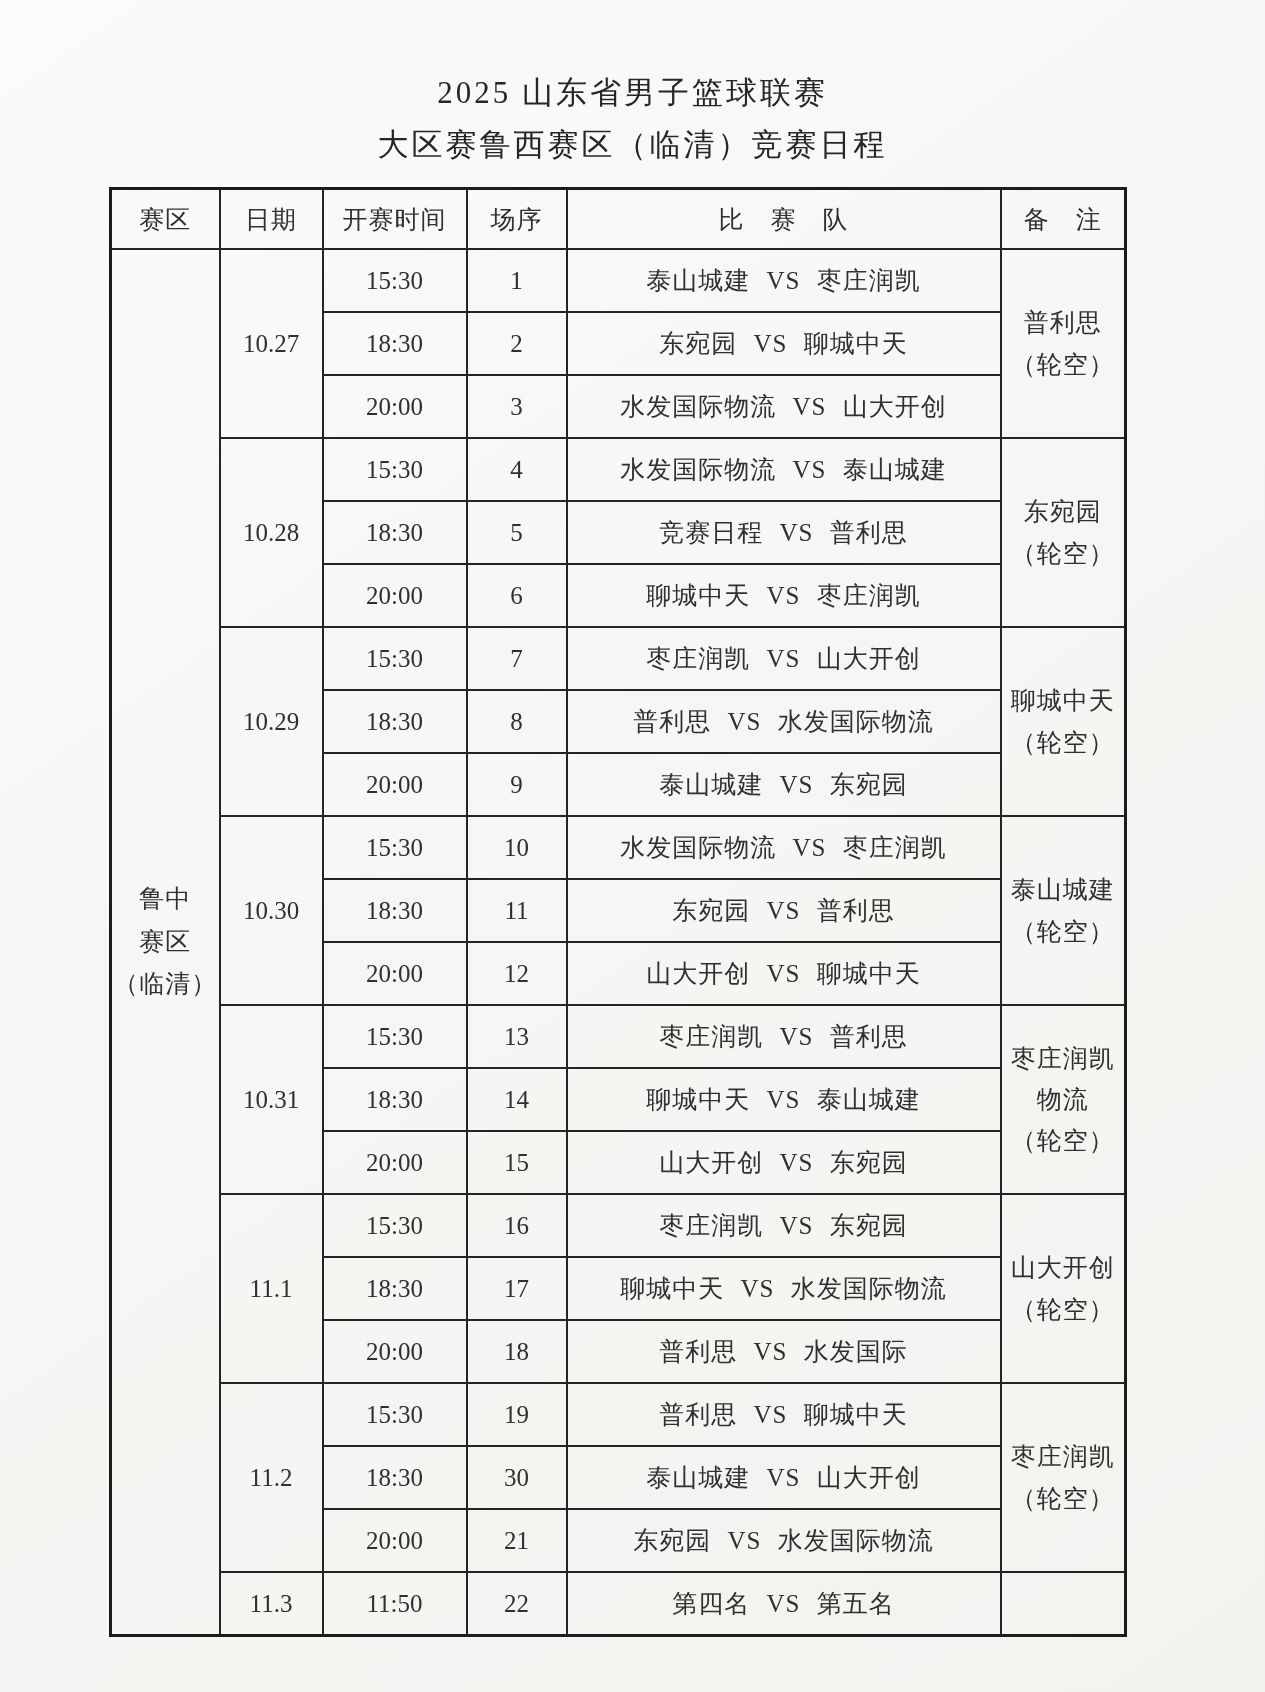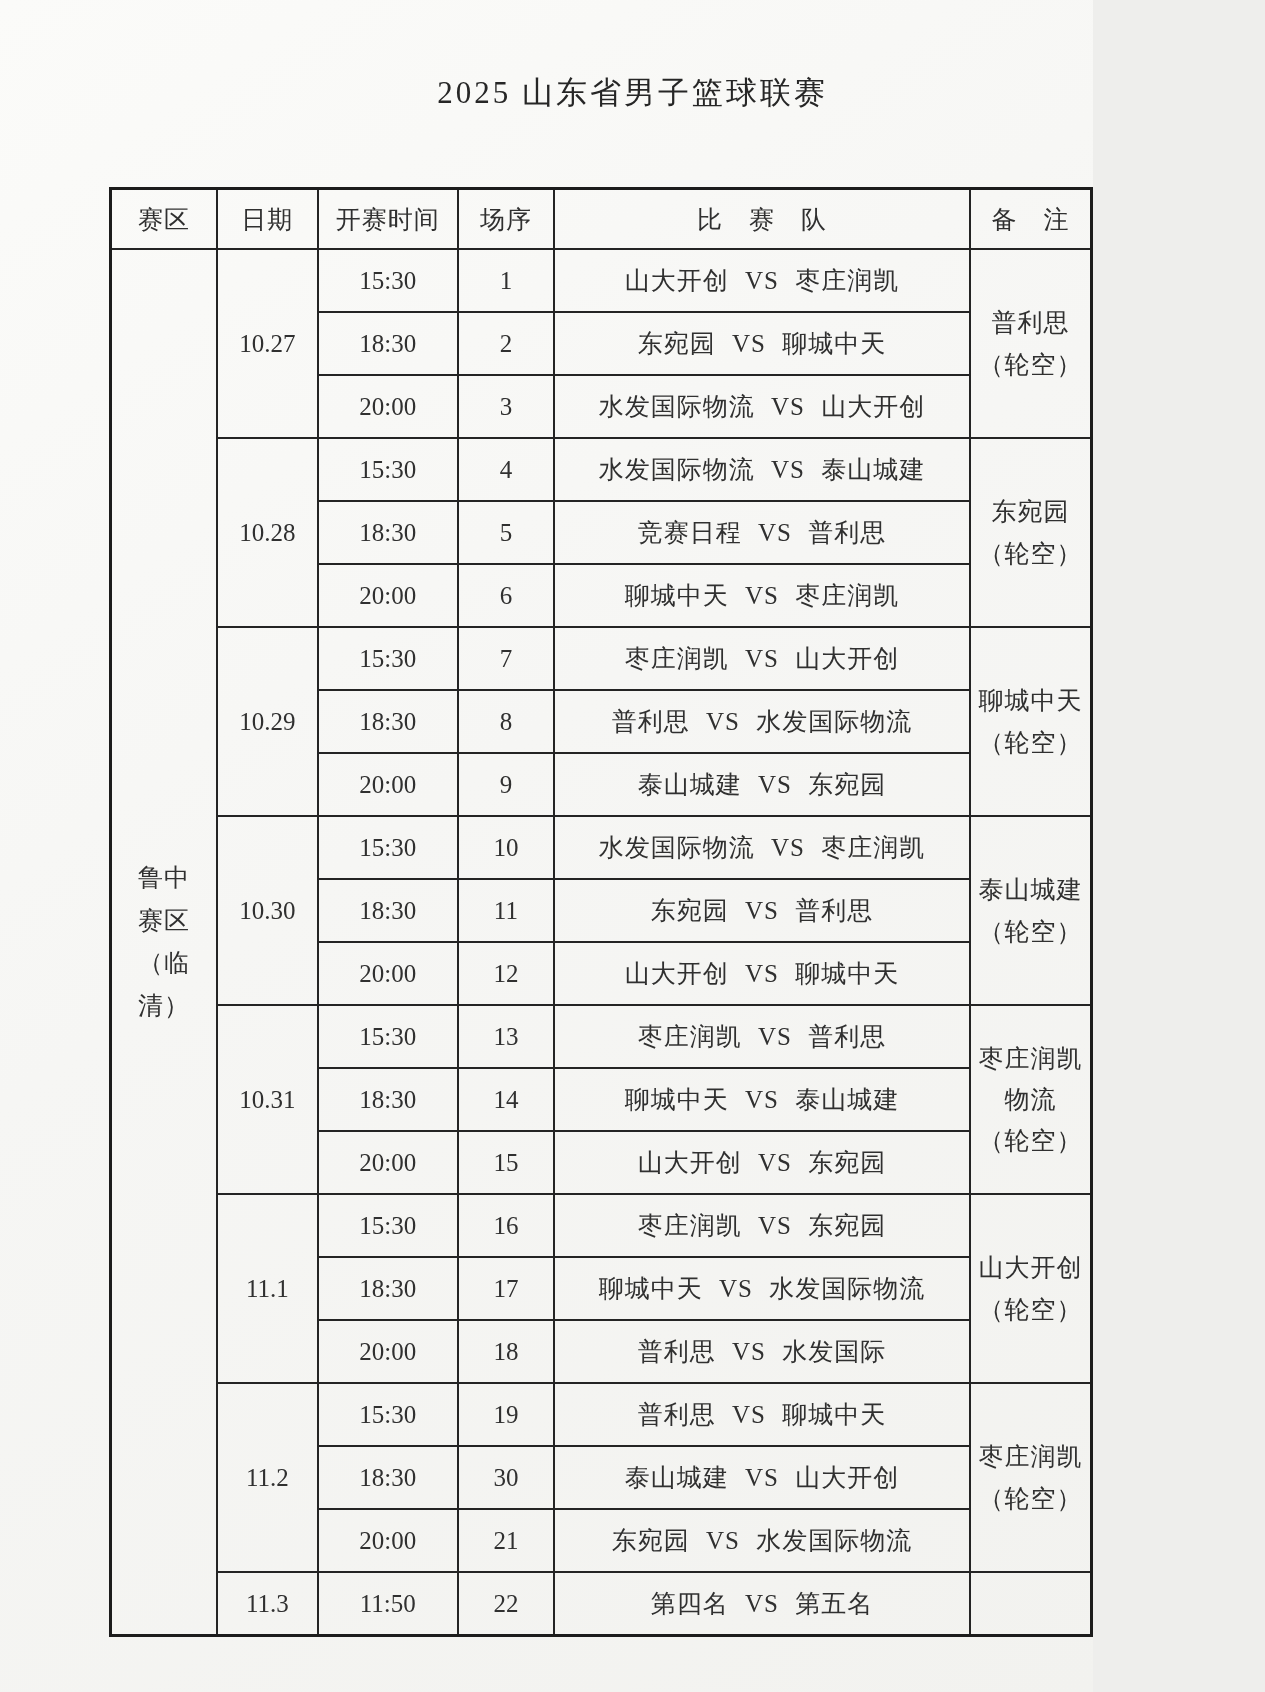--- a/index.html
+++ b/index.html
@@ -2,21 +2,21 @@
 <html><head>
 <meta charset="utf-8">
 <style>
   html,body { margin:0; padding:0; }
   body {
     width:1265px; height:1692px;
     background:#eeeeec;
     font-family:"Liberation Serif","DejaVu Serif",serif;
   }
   .page {
-    position:relative; width:1093px; height:1692px; overflow:hidden;
+    position:relative; width:1265px; height:1692px; overflow:hidden;
     background:linear-gradient(145deg,#fbfbf9 0%,#f6f6f4 45%,#f2f2ef 100%);
     color:#2d2d2d;
   }
   .title { position:absolute; left:0; width:1265px; text-align:center;
     font-size:31px; letter-spacing:3px; font-weight:500; color:#262626; }
   .title-1 { top:72px; }
   .title-2 { top:124px; }
 
   table.schedule {
     position:absolute; left:109px; top:187px;
@@ -33,20 +33,21 @@
   .schedule td.row-cell { height:61px; }
   .schedule td.teams-cell { word-spacing:9px; letter-spacing:1px; }
   .schedule td.region-cell { line-height:1.7; letter-spacing:1px; }
   .schedule td.remark-cell { line-height:1.65; letter-spacing:1px; }
 </style>
 </head>
 <body>
 
 <div class="page">
   <div class="title title-1">2025 山东省男子篮球联赛</div>
+  <div class="title title-2">大区赛鲁西赛区（临清）竞赛日程</div>
 
   <table class="schedule">
     <colgroup>
       <col style="width:109px">
       <col style="width:103px">
       <col style="width:144px">
       <col style="width:100px">
       <col style="width:434px">
       <col style="width:125px">
     </colgroup>
@@ -63,21 +64,21 @@
     <tbody id="schedule-body">
         <tr>
           <td rowspan="22" class="region-cell">
             <div>鲁中</div>
             <div>赛区</div>
             <div>（临清）</div>
           </td>
           <td rowspan="3" class="date-cell">10.27</td>
           <td class="row-cell time-cell">15:30</td>
           <td class="row-cell no-cell">1</td>
-          <td class="row-cell teams-cell">山大开创 VS 枣庄润凯</td>
+          <td class="row-cell teams-cell">泰山城建 VS 枣庄润凯</td>
           <td rowspan="3" class="remark-cell">
             <div>普利思</div>
             <div>（轮空）</div>
           </td>
         </tr>
         <tr>
           <td class="row-cell time-cell">18:30</td>
           <td class="row-cell no-cell">2</td>
           <td class="row-cell teams-cell">东宛园 VS 聊城中天</td>
         </tr>

